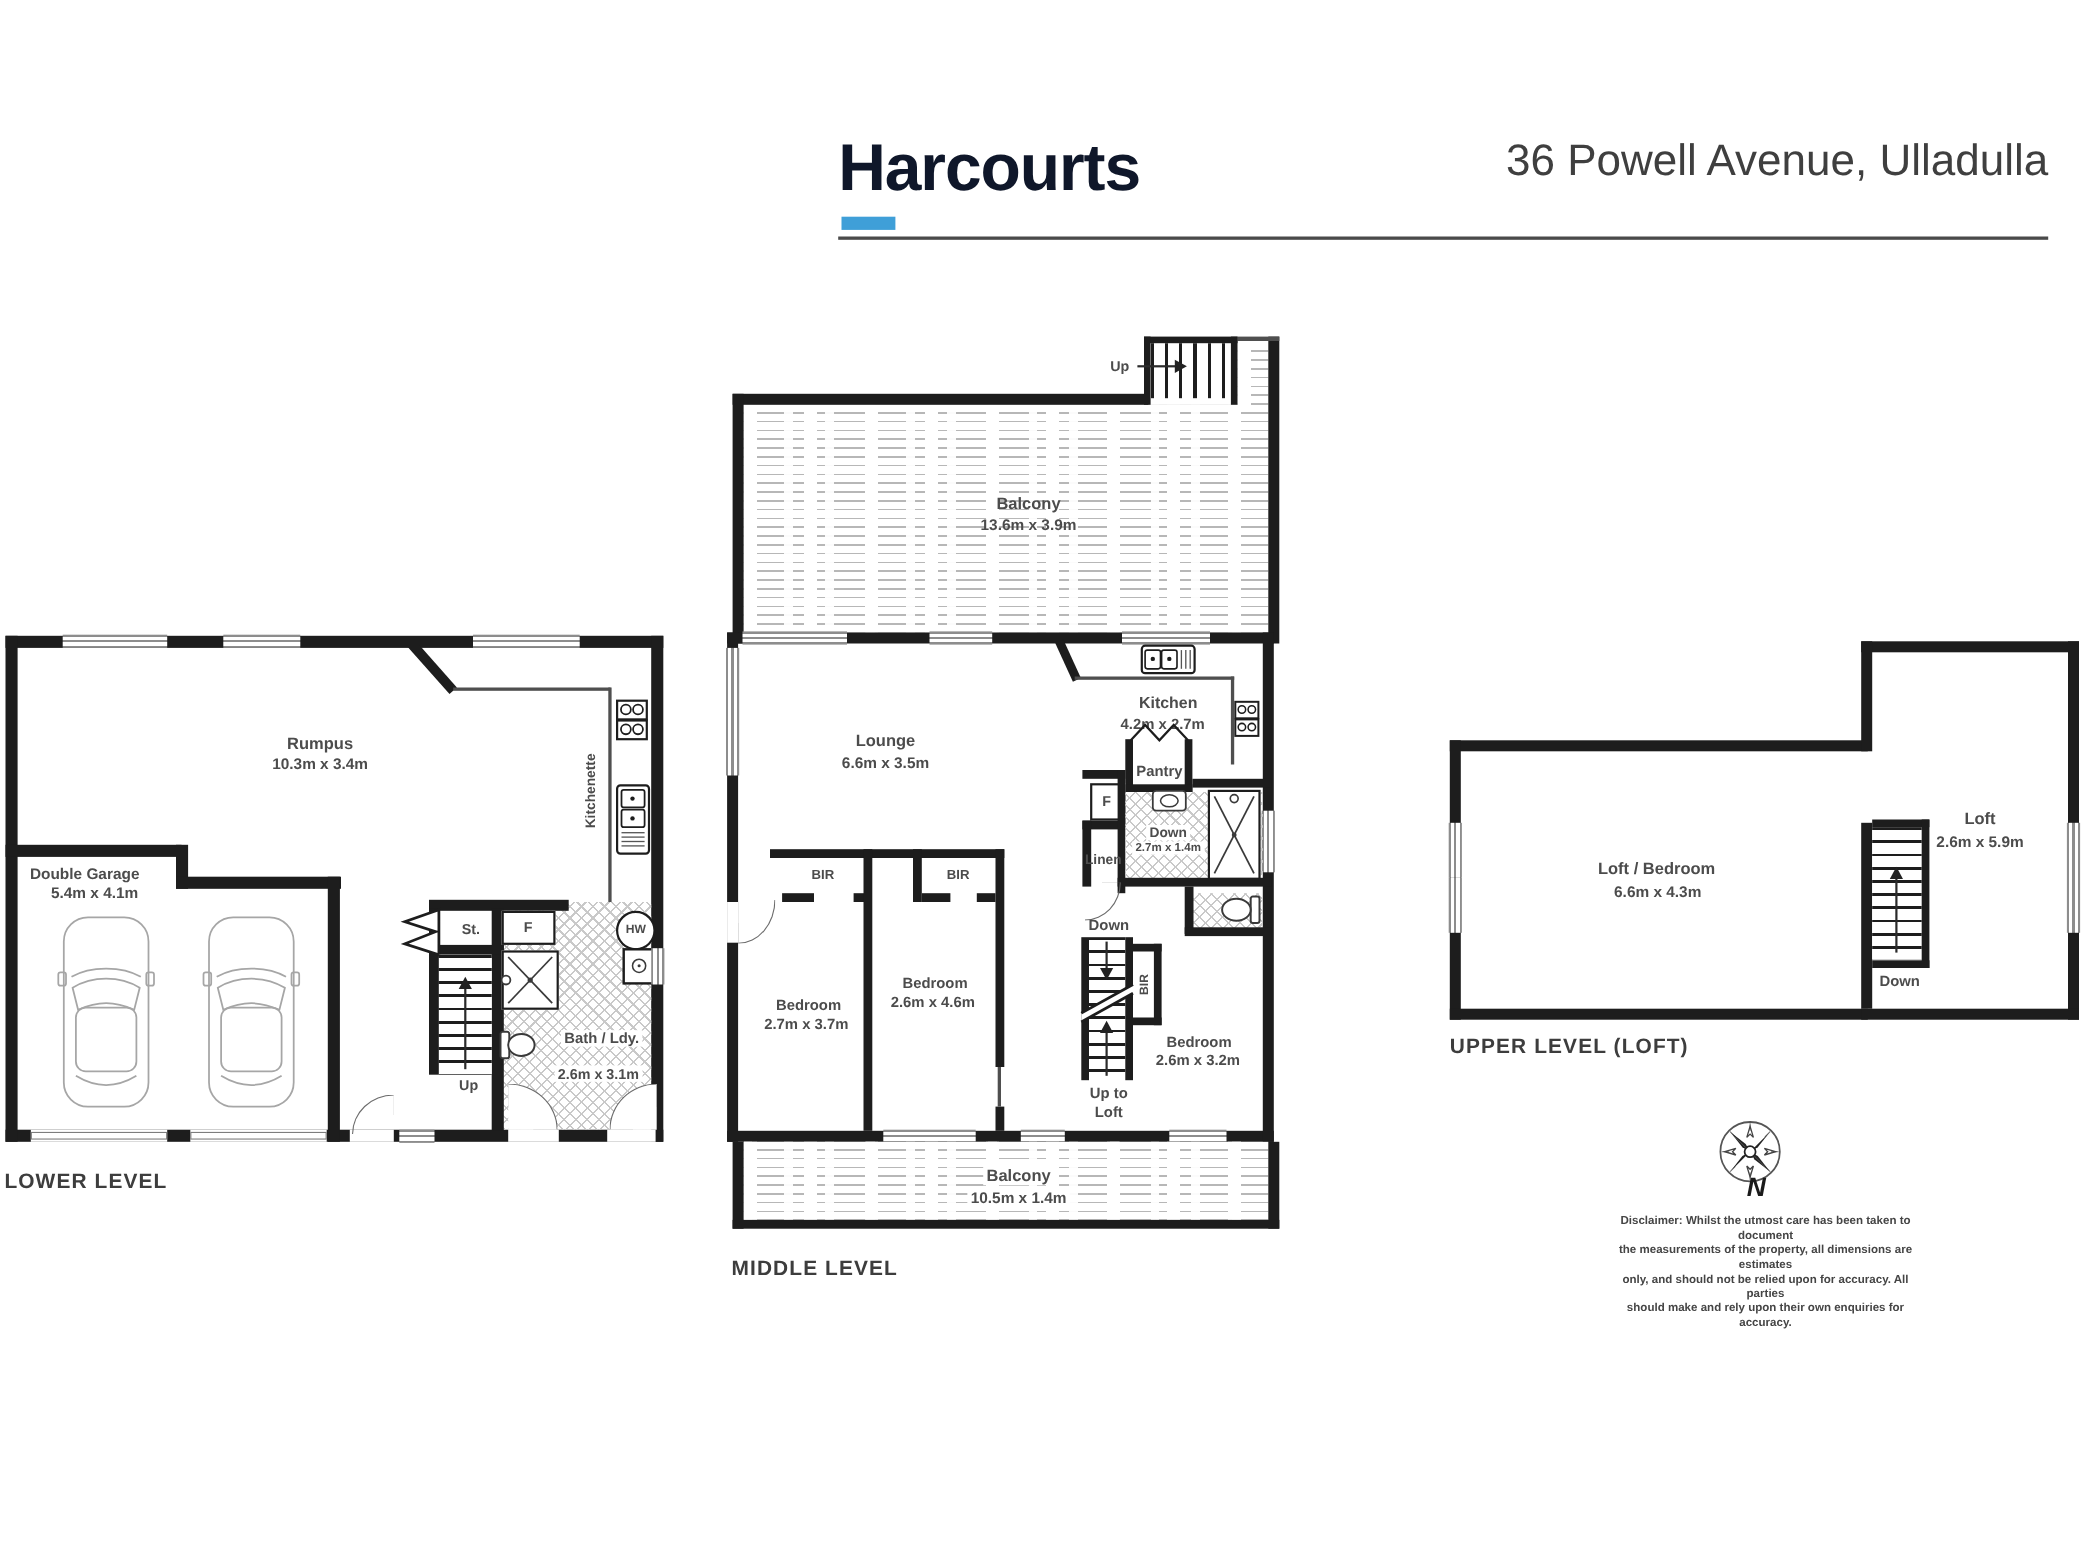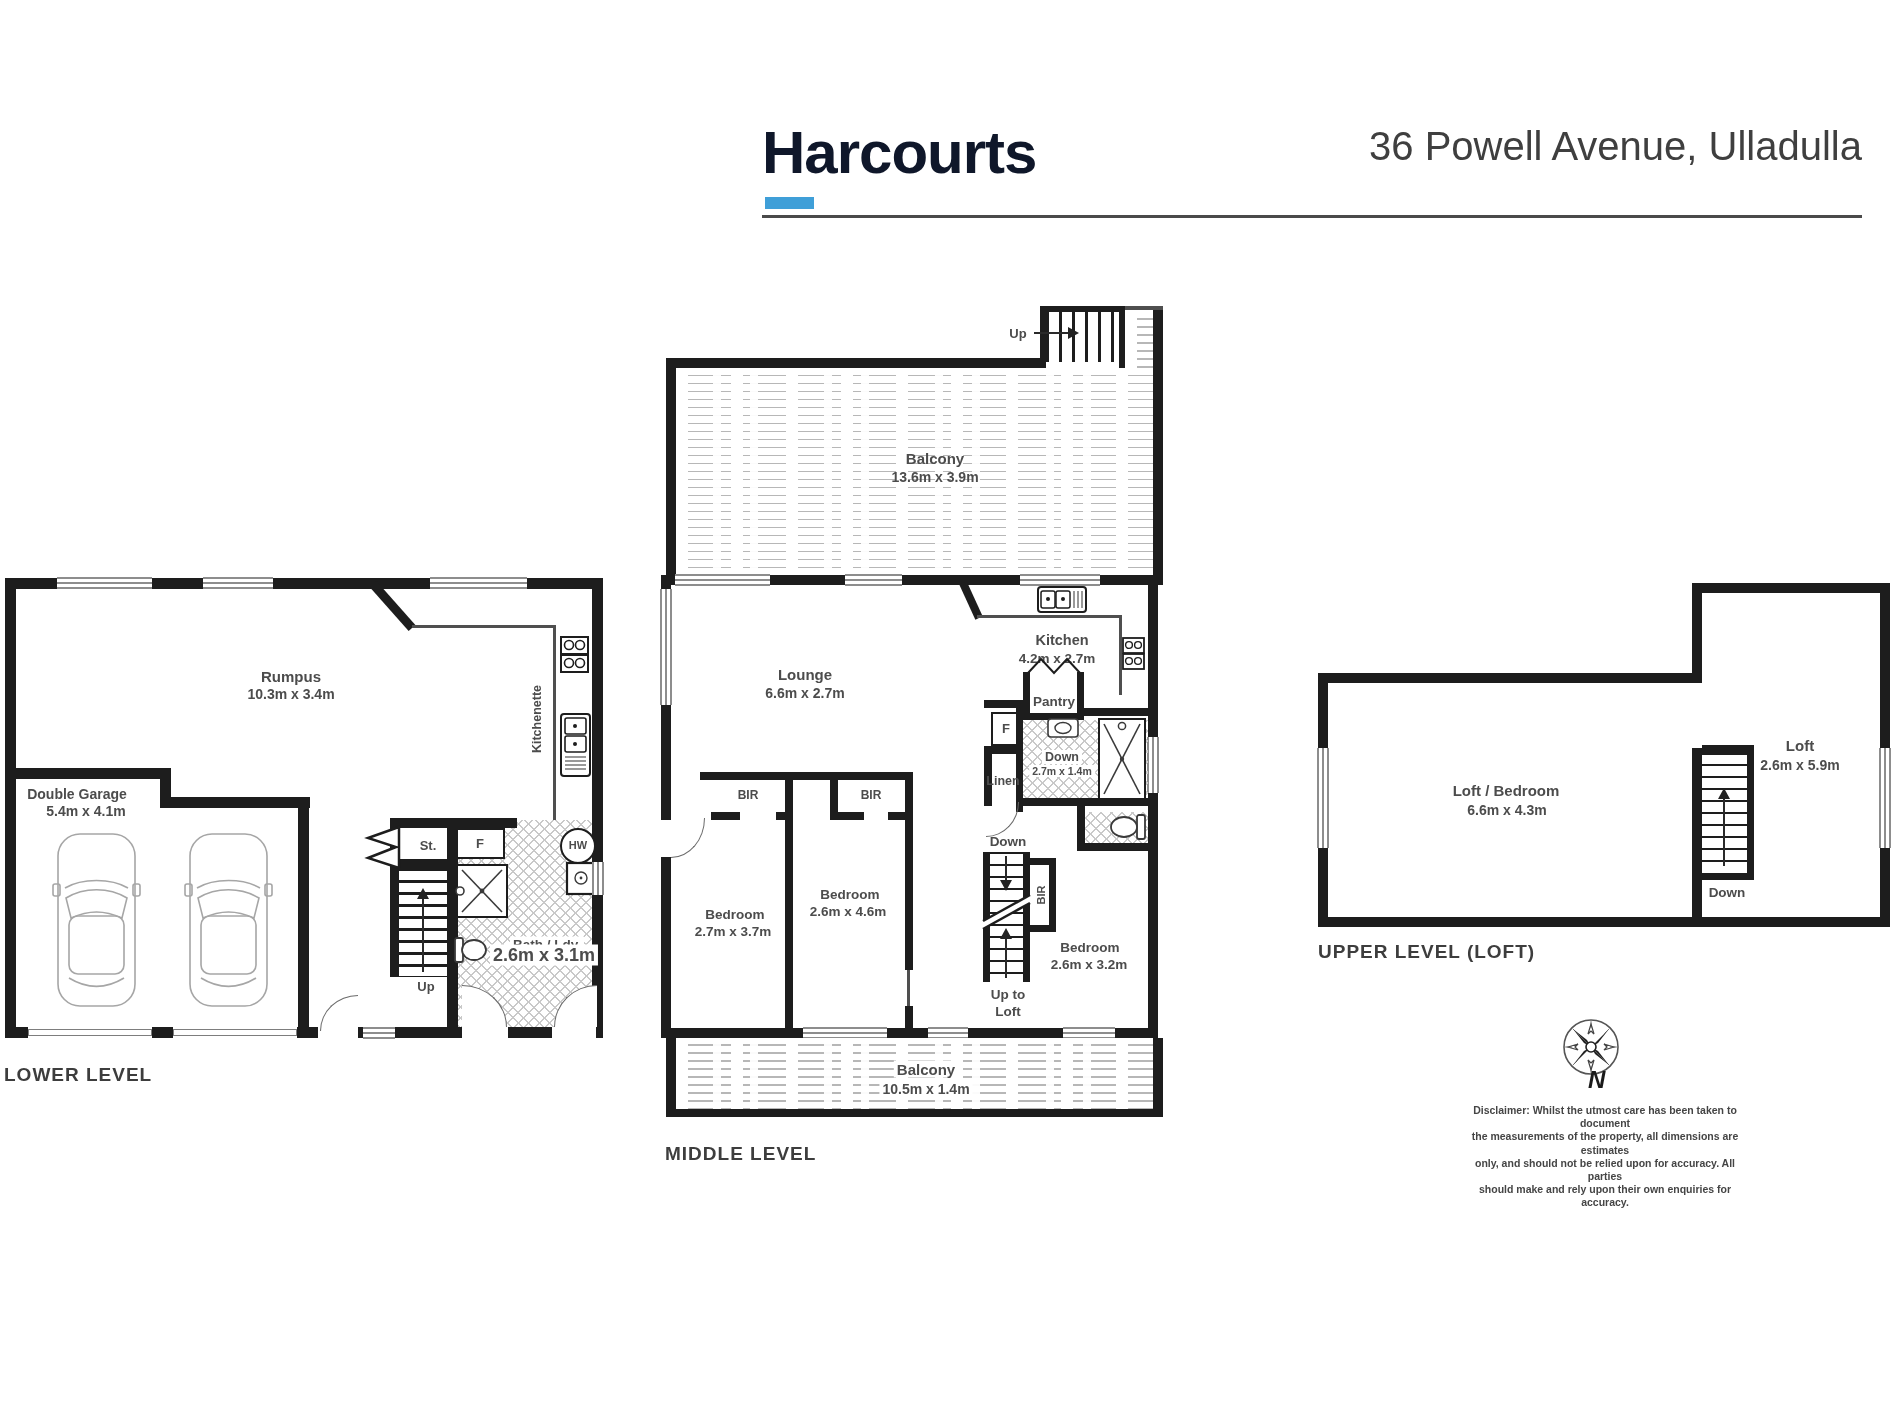--- a/index.html
+++ b/index.html
@@ -128,21 +128,21 @@
       <circle cx="15" cy="16" r="1.4" fill="#3a3a3a"></circle>
     </svg>
     <i class="wnv" style="left:592px;top:862px;height:33px"></i>
 
     <svg style="left:454px;top:934px" width="34" height="32" viewBox="0 0 34 32">
       <rect x="1" y="4" width="8" height="24" rx="2" fill="#fff" stroke="#3a3a3a" stroke-width="1.8"></rect>
       <ellipse cx="20" cy="16" rx="12" ry="10" fill="#fff" stroke="#3a3a3a" stroke-width="1.8"></ellipse>
     </svg>
 
     <div class="lbl chip" style="left:547px;top:944px;font-size:13.5px">Bath / Ldy.</div>
-    <div class="lbl chip" style="left:544px;top:955px;font-size:18px">2.6m x 3.1m</div>
+    <div class="lbl chip" style="left:544px;top:976px;font-size:13px">2.6m x 3.1m</div>
 
     <svg style="left:560px;top:636px" width="29" height="37" viewBox="0 0 29 37">
       <rect x="1" y="1" width="27" height="17" fill="#fff" stroke="#1d1d1d" stroke-width="2"></rect>
       <circle cx="9" cy="9" r="4.5" fill="none" stroke="#1d1d1d" stroke-width="1.6"></circle>
         <circle cx="20" cy="9" r="4.5" fill="none" stroke="#1d1d1d" stroke-width="1.6"></circle>
       <rect x="1" y="19" width="27" height="17" fill="#fff" stroke="#1d1d1d" stroke-width="2"></rect>
       <circle cx="9" cy="27" r="4.5" fill="none" stroke="#1d1d1d" stroke-width="1.6"></circle>
         <circle cx="20" cy="27" r="4.5" fill="none" stroke="#1d1d1d" stroke-width="1.6"></circle>
     </svg>
     <svg style="left:560px;top:713px" width="31" height="64" viewBox="0 0 31 64">
@@ -211,21 +211,21 @@
     <i class="wnh" style="left:675px;top:574px;width:95px"></i>
     <i class="wnh" style="left:845px;top:574px;width:57px"></i>
     <i class="wnh" style="left:1020px;top:574px;width:80px"></i>
     <i class="wnv" style="left:660px;top:589px;height:116px"></i>
     <i class="wnv" style="left:1147px;top:737px;height:56px"></i>
     <i class="wnh" style="left:803px;top:1027px;width:84px"></i>
     <i class="wnh" style="left:928px;top:1027px;width:40px"></i>
     <i class="wnh" style="left:1063px;top:1027px;width:52px"></i>
 
     <div class="lbl" style="left:805px;top:674px;font-size:15px">Lounge</div>
-    <div class="lbl" style="left:805px;top:693px;font-size:14px">6.6m x 2.7m</div>
+    <div class="lbl" style="left:805px;top:693px;font-size:14px">6.6m x 3.5m</div>
 
     <svg style="left:0;top:0" width="1" height="1">
       <line x1="963" y1="583" x2="979" y2="618" stroke="#1d1d1d" stroke-width="8"></line>
     </svg>
     <i class="wt" style="left:977px;top:615px;width:145px;height:3px"></i>
     <i class="wt" style="left:1119px;top:615px;width:3px;height:80px"></i>
     <svg style="left:1037px;top:586px" width="50" height="27" viewBox="0 0 50 27">
       <rect x="1" y="1" width="48" height="25" rx="3" fill="#fff" stroke="#1d1d1d" stroke-width="2"></rect>
       <rect x="4" y="5" width="14" height="17" rx="2" fill="none" stroke="#1d1d1d" stroke-width="1.5"></rect>
         <circle cx="11" cy="13" r="2" fill="#1d1d1d"></circle>

